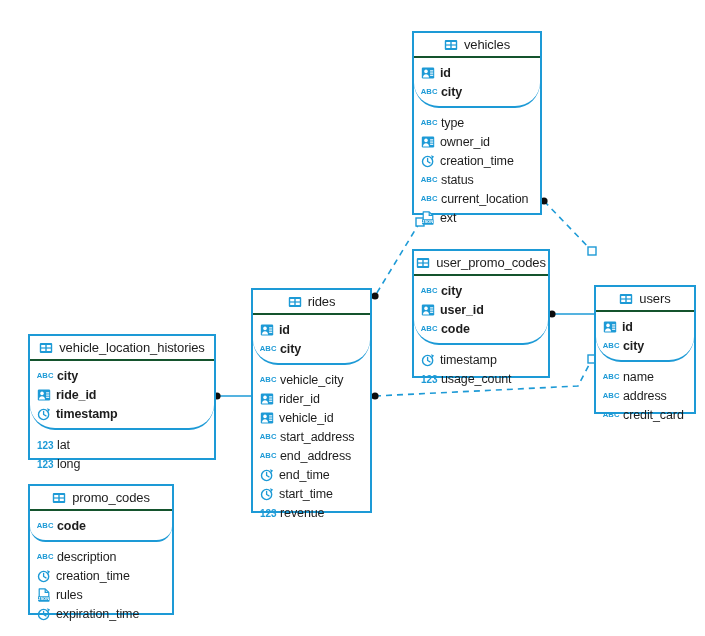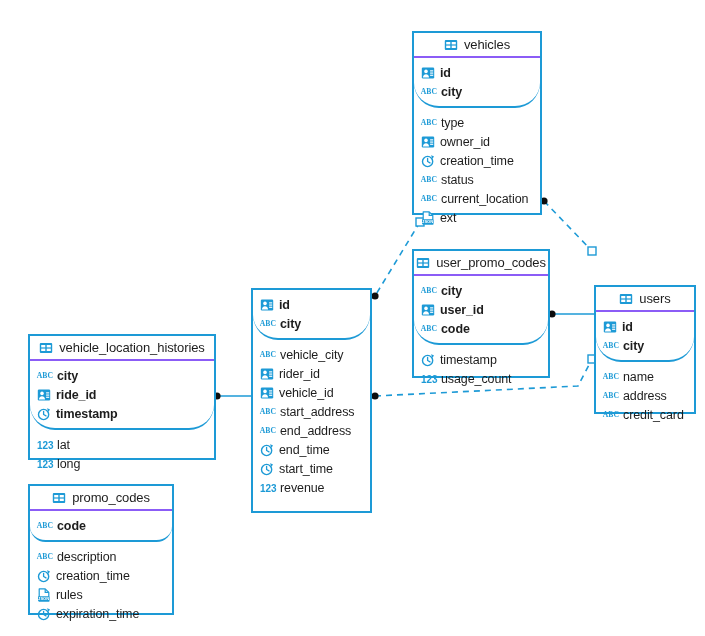--- a/index.html
+++ b/index.html
@@ -37,21 +37,21 @@
     position: absolute;
     box-sizing: border-box;
     background: #ffffff;
     border: 2px solid #1d9ad6;
     z-index: 2;
   }
 
   .entity-header {
     box-sizing: border-box;
     height: 25px;
-    border-bottom: 2px solid #8b5cf6;
+    border-bottom: 2px solid #14532d;
     display: flex;
     align-items: center;
     justify-content: center;
     gap: 6px;
     padding: 0 8px;
     background: #ffffff;
   }
 
   .entity-title {
     font-size: 13px;
@@ -100,21 +100,21 @@
 
   .abc-ico {
     flex: 0 0 auto;
     width: 15px;
     height: 14px;
     font-size: 7.5px;
     font-weight: bold;
     color: #1d9ad6;
     line-height: 14px;
     letter-spacing: 0px;
-    font-family: Liberation Serif, serif;
+    font-family: Liberation Sans, sans-serif;
     text-align: center;
     transform: scaleX(1.02);
   }
 
   .num-ico {
     flex: 0 0 auto;
     width: 15px;
     height: 14px;
     font-size: 10px;
     font-weight: bold;
@@ -331,20 +331,32 @@
             <span class="abc-ico">ABC</span>
             <span class="field-name">address</span>
           </div>
           <div class="field">
             <span class="abc-ico">ABC</span>
             <span class="field-name">credit_card</span>
           </div>
         </div>
       </div>
       <div class="entity" style="left: 251px; top: 288px; width: 121px; height: 225px;">
+        <div class="entity-header">
+          <span class="ico">
+            <svg viewBox="0 0 14 14" width="14" height="14">
+              <rect x="0.8" y="2" width="12.4" height="10" rx="1" fill="#1d9ad6"></rect>
+              <rect x="2.2" y="4" width="4.1" height="2.4" fill="#ffffff"></rect>
+              <rect x="7.7" y="4" width="4.1" height="2.4" fill="#ffffff"></rect>
+              <rect x="2.2" y="7.6" width="4.1" height="2.4" fill="#ffffff"></rect>
+              <rect x="7.7" y="7.6" width="4.1" height="2.4" fill="#ffffff"></rect>
+            </svg>
+          </span>
+          <span class="entity-title">rides</span>
+        </div>
         <div class="field-group pk">
           <div class="field key">
             <span class="ico">
               <svg viewBox="0 0 14 14" width="14" height="14">
                 <rect x="0.8" y="1.6" width="12.4" height="10.8" rx="1.2" fill="#1d9ad6"></rect>
                 <circle cx="5" cy="5.4" r="1.8" fill="#ffffff"></circle>
                 <path d="M1.9 11.4 c0.3-2.1 1.6-3.1 3.1-3.1 s2.8 1 3.1 3.1 z" fill="#ffffff"></path>
                 <rect x="9.1" y="4.3" width="3.1" height="1.15" fill="#ffffff"></rect>
                 <rect x="9.1" y="6.5" width="3.1" height="1.15" fill="#ffffff"></rect>
                 <rect x="9.1" y="8.7" width="3.1" height="1.15" fill="#ffffff"></rect>

